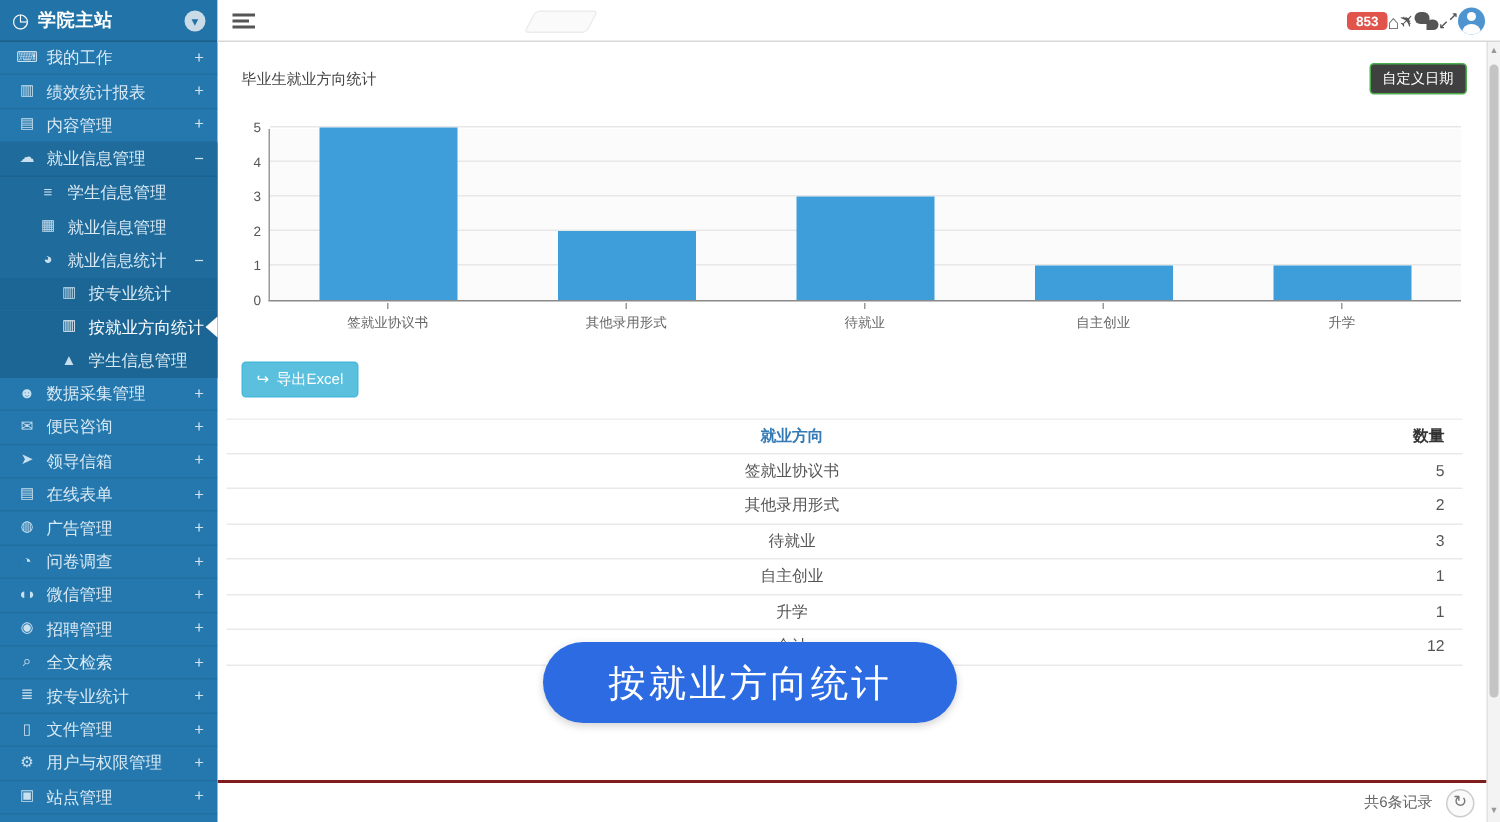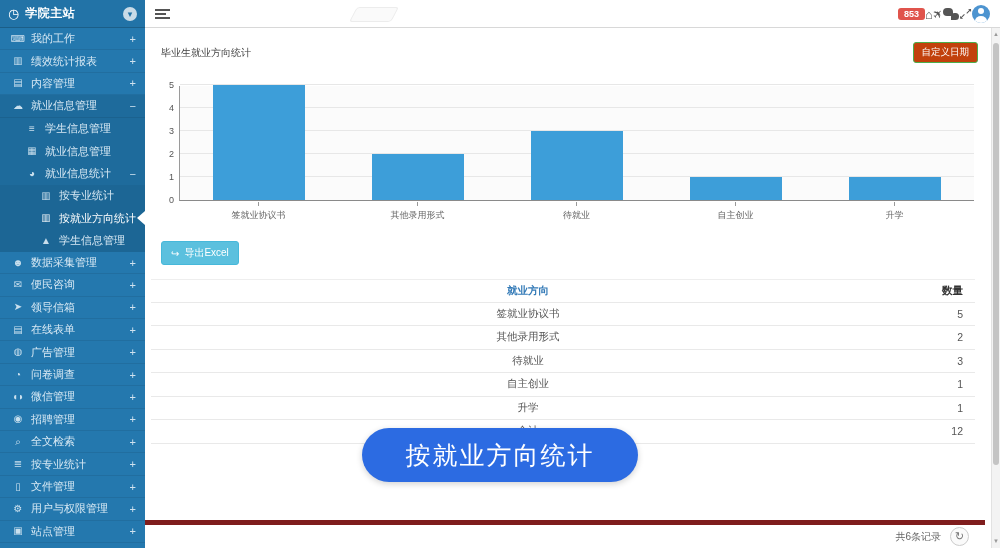--- a/index.html
+++ b/index.html
@@ -44,21 +44,21 @@
   .expand b { position:absolute; font-size:8px; color:#555; line-height:1; }
   .expand b:first-child { right:0; top:0; } .expand b:last-child { left:0; bottom:0; }
   .avatar { width:18px; height:18px; border-radius:50%; background:#4d94d0; position:relative; overflow:hidden; cursor:pointer; }
   .avatar::before { content:""; position:absolute; left:6px; top:3px; width:6px; height:6px; border-radius:50%; background:#fff; }
   .avatar::after { content:""; position:absolute; left:3px; top:10.5px; width:12px; height:10px; border-radius:50%; background:#fff; }
 
   
   .content { position:absolute; left:145px; right:0; top:28px; bottom:0; background:#fff; overflow:hidden; }
   .title-row { display:flex; align-items:center; padding:14px 22px 0 16px; }
   .page-title { font-size:10px; color:#444; flex:1; }
-  .btn-green { background:#c2410c; border:1px solid #4cae4c; color:#fff; font-size:9.5px; padding:3px 8px; border-radius:3px; cursor:pointer; }
+  .btn-green { background:#404040; border:1px solid #4cae4c; color:#fff; font-size:9.5px; padding:3px 8px; border-radius:3px; cursor:pointer; }
 
   
   .chart-wrap { position:relative; margin:22px 26px 0 14px; height:146px; }
   .y-axis { position:absolute; left:0; top:0; width:18px; bottom:30px; }
   .y-label { position:absolute; right:3px; font-size:9px; color:#555; }
   .chart-plot { position:absolute; left:20px; right:0; top:1px; height:115px; border-left:1px solid #9a9a9a; border-bottom:1px solid #8a8a8a; background:#fbfbfb; }
   .gridline { position:absolute; left:0; right:0; height:1px; background:#e7e7e7; }
   .bars-row { position:absolute; left:0; right:0; bottom:0; top:0; display:flex; }
   .bar-slot { flex:1; display:flex; align-items:flex-end; justify-content:center; }
   .bar { width:92px; }
@@ -73,21 +73,21 @@
   
   .table { margin:14px 25px 16px 6px; }
   .t-row, .t-head { display:flex; align-items:center; height:23.5px; border-bottom:1px solid #e9e9e9; font-size:10.5px; }
   .t-head { border-top:1px solid #eee; }
   .t-cell.dir { flex:1; text-align:center; color:#555; }
   .t-head .dir { color:#337ab7; font-weight:bold; }
   .t-cell.qty { width:70px; text-align:right; padding-right:12px; color:#555; }
   .t-head .qty { color:#333; font-weight:bold; }
 
   
-  .footer { position:absolute; left:0; right:15px; bottom:0; height:28px; background:#fff; border-top:5px solid #7f1d1d; display:flex; align-items:center; justify-content:flex-end; z-index:3; }
+  .footer { position:absolute; left:0; right:1px; bottom:0; height:28px; background:#fff; border-top:2px solid #7f1d1d; display:flex; align-items:center; justify-content:flex-end; z-index:3; }
   .rec-count { font-size:10px; color:#666; }
   .btn-refresh { width:19px; height:19px; border-radius:50%; border:1px solid #ccc; background:#fafafa; color:#777; font-size:11px; line-height:17px; text-align:center; margin:0 16px 0 9px; cursor:pointer; }
 
   
   .overlay-pill { position:absolute; left:217px; top:400px; width:276px; height:54px; border-radius:28px; background:#2c6be2; color:#fff; font-size:25px; display:flex; align-items:center; justify-content:center; z-index:8; box-shadow:0 2px 6px rgba(0,0,0,.18); cursor:pointer; letter-spacing:2px; }
 
   
   .scrollbar { position:absolute; right:0; top:28px; bottom:0; width:9px; background:#f3f3f3; border-left:1px solid #e2e2e2; z-index:7; }
   .sc-up, .sc-down { position:absolute; left:0; right:0; text-align:center; font-size:6px; color:#999; }
   .sc-up { top:3px; } .sc-down { bottom:4px; }

